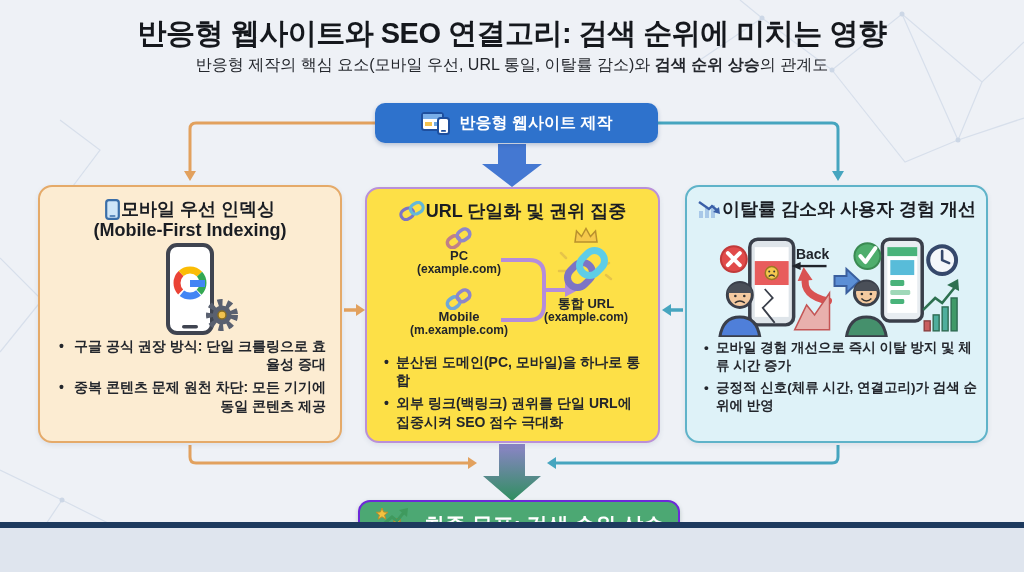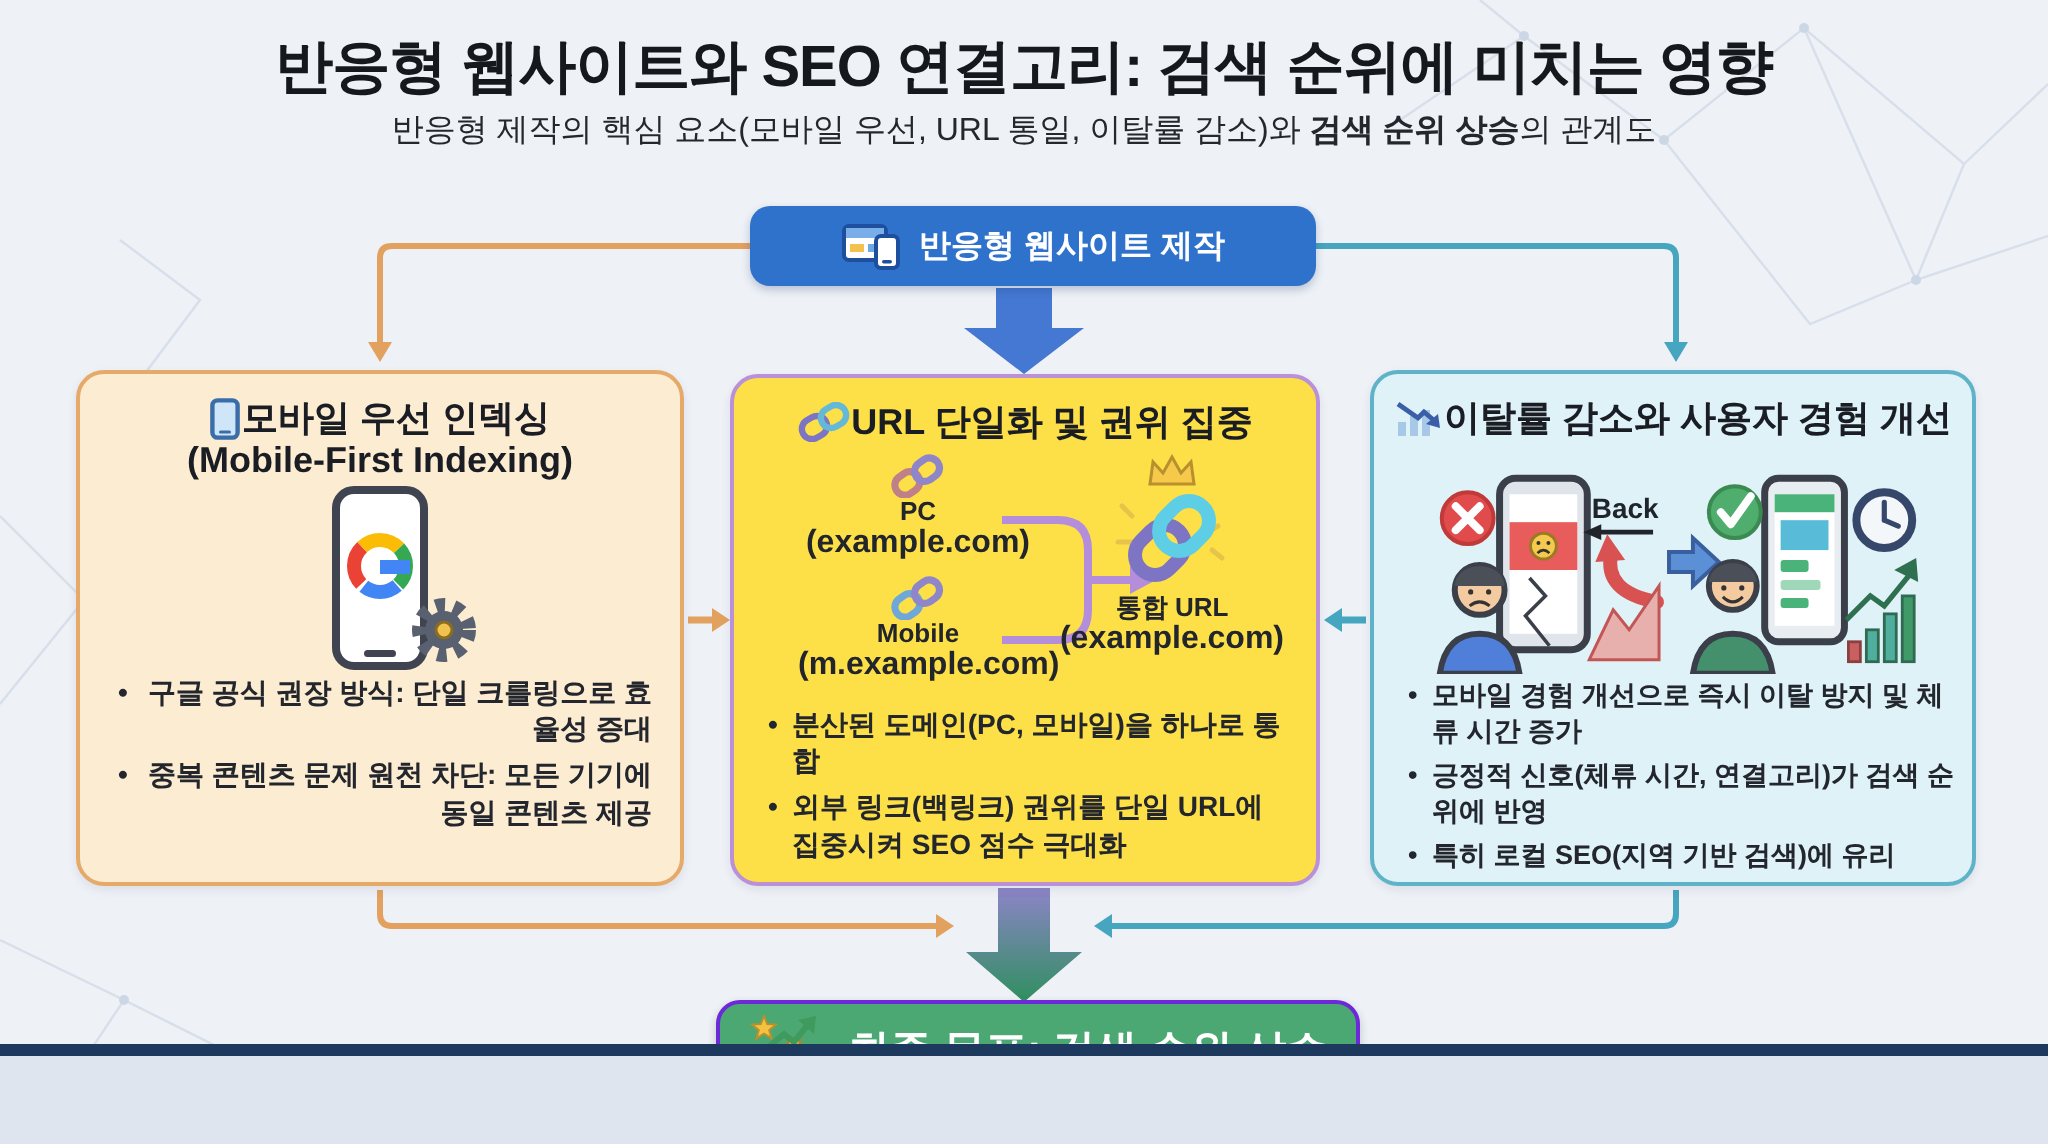--- a/index.html
+++ b/index.html
@@ -60,21 +60,21 @@
   .box-ux     .bullets { top:152px; padding:0 8px 0 16px;  font-size:13.5px; }
 
   .phone-illus { position:absolute; top:56px; left:50%; transform:translateX(-50%); }
 
   .url-diagram { position:absolute; top:38px; left:0; width:100%; height:124px; }
   .url-src { position:absolute; width:120px; text-align:center; }
   .url-src.pc  { left:32px; top:0; }
   .url-src.mob { left:32px; top:61px; }
   .url-src svg { margin:0 auto; }
   .u-label  { font-size:13px; font-weight:800; color:#22252b; line-height:1.1; }
-  .u-domain { font-size:16px; font-weight:800; color:#22252b; line-height:1.15; }
+  .u-domain { font-size:12px; font-weight:800; color:#22252b; line-height:1.15; }
   .merge { position:absolute; left:134px; top:26px; }
   .url-unified { position:absolute; right:14px; top:0; width:116px; text-align:center; }
   .url-unified .crown { margin:0 auto -3px; }
   .url-unified .bigchain { margin:0 auto; }
 
   .ux-illus { position:absolute; top:48px; left:0; width:100%; height:102px; }
 
   .goal {
     position:absolute; left:358px; top:500px; width:322px; height:50px;
     background:#4ca873; border:2px solid #6d28d9; border-radius:12px;
@@ -335,21 +335,20 @@
         <rect x="256" y="72" width="6" height="24" fill="#4fae9d" stroke="#2e6b52" stroke-width="1.4"></rect>
         <rect x="265" y="63" width="6" height="33" fill="#3f9a68" stroke="#2e6b52" stroke-width="1.4"></rect>
         <path d="M237 75 L249 63 L256 68 L269 52" fill="none" stroke="#2e7050" stroke-width="2.6"></path>
         <polygon points="261,50 272,44 273,56" fill="#2e7050"></polygon>
       </g>
     </svg>
 
     <ul class="bullets">
       <li>모바일 경험 개선으로 즉시 이탈 방지 및 체류 시간 증가</li>
       <li>긍정적 신호(체류 시간, 연결고리)가 검색 순위에 반영</li>
-      <li>특히 로컬 SEO(지역 기반 검색)에 유리</li>
     </ul>
   </section>
 
   <div class="goal">
     <svg width="40" height="36" viewBox="0 0 40 36">
       <polygon points="8,1 9.6,5 14,5.3 10.6,8 11.8,12.2 8,9.8 4.2,12.2 5.4,8 2,5.3 6.4,5" fill="#f3c23e" stroke="#b8902e" stroke-width="1"></polygon>
       <rect x="4" y="24" width="6" height="11" fill="#e8b84b" stroke="#a8842e" stroke-width="1.4"></rect>
       <rect x="12" y="18" width="6" height="17" fill="#e8b84b" stroke="#a8842e" stroke-width="1.4"></rect>
       <rect x="20" y="12" width="6" height="23" fill="#e8b84b" stroke="#a8842e" stroke-width="1.4"></rect>
       <path d="M6 20 L18 10 L23 14 L31 4" fill="none" stroke="#3f9a5e" stroke-width="3"></path>

